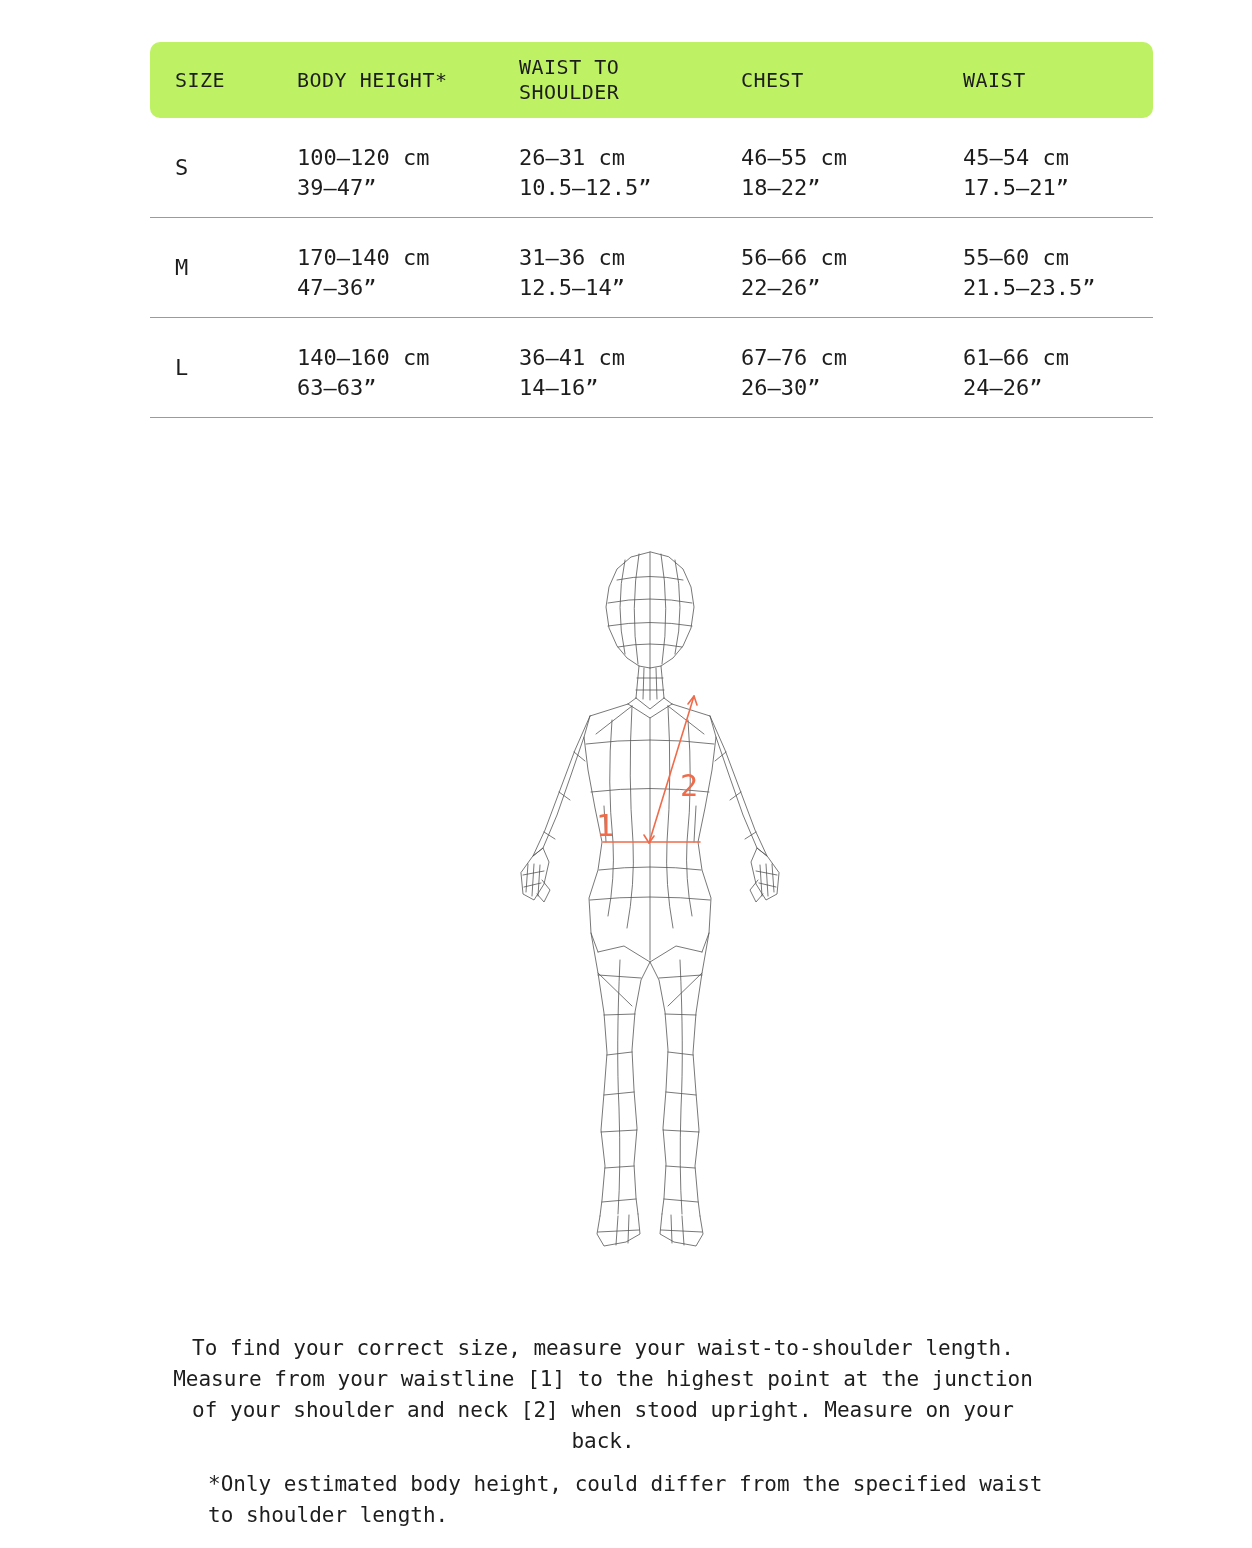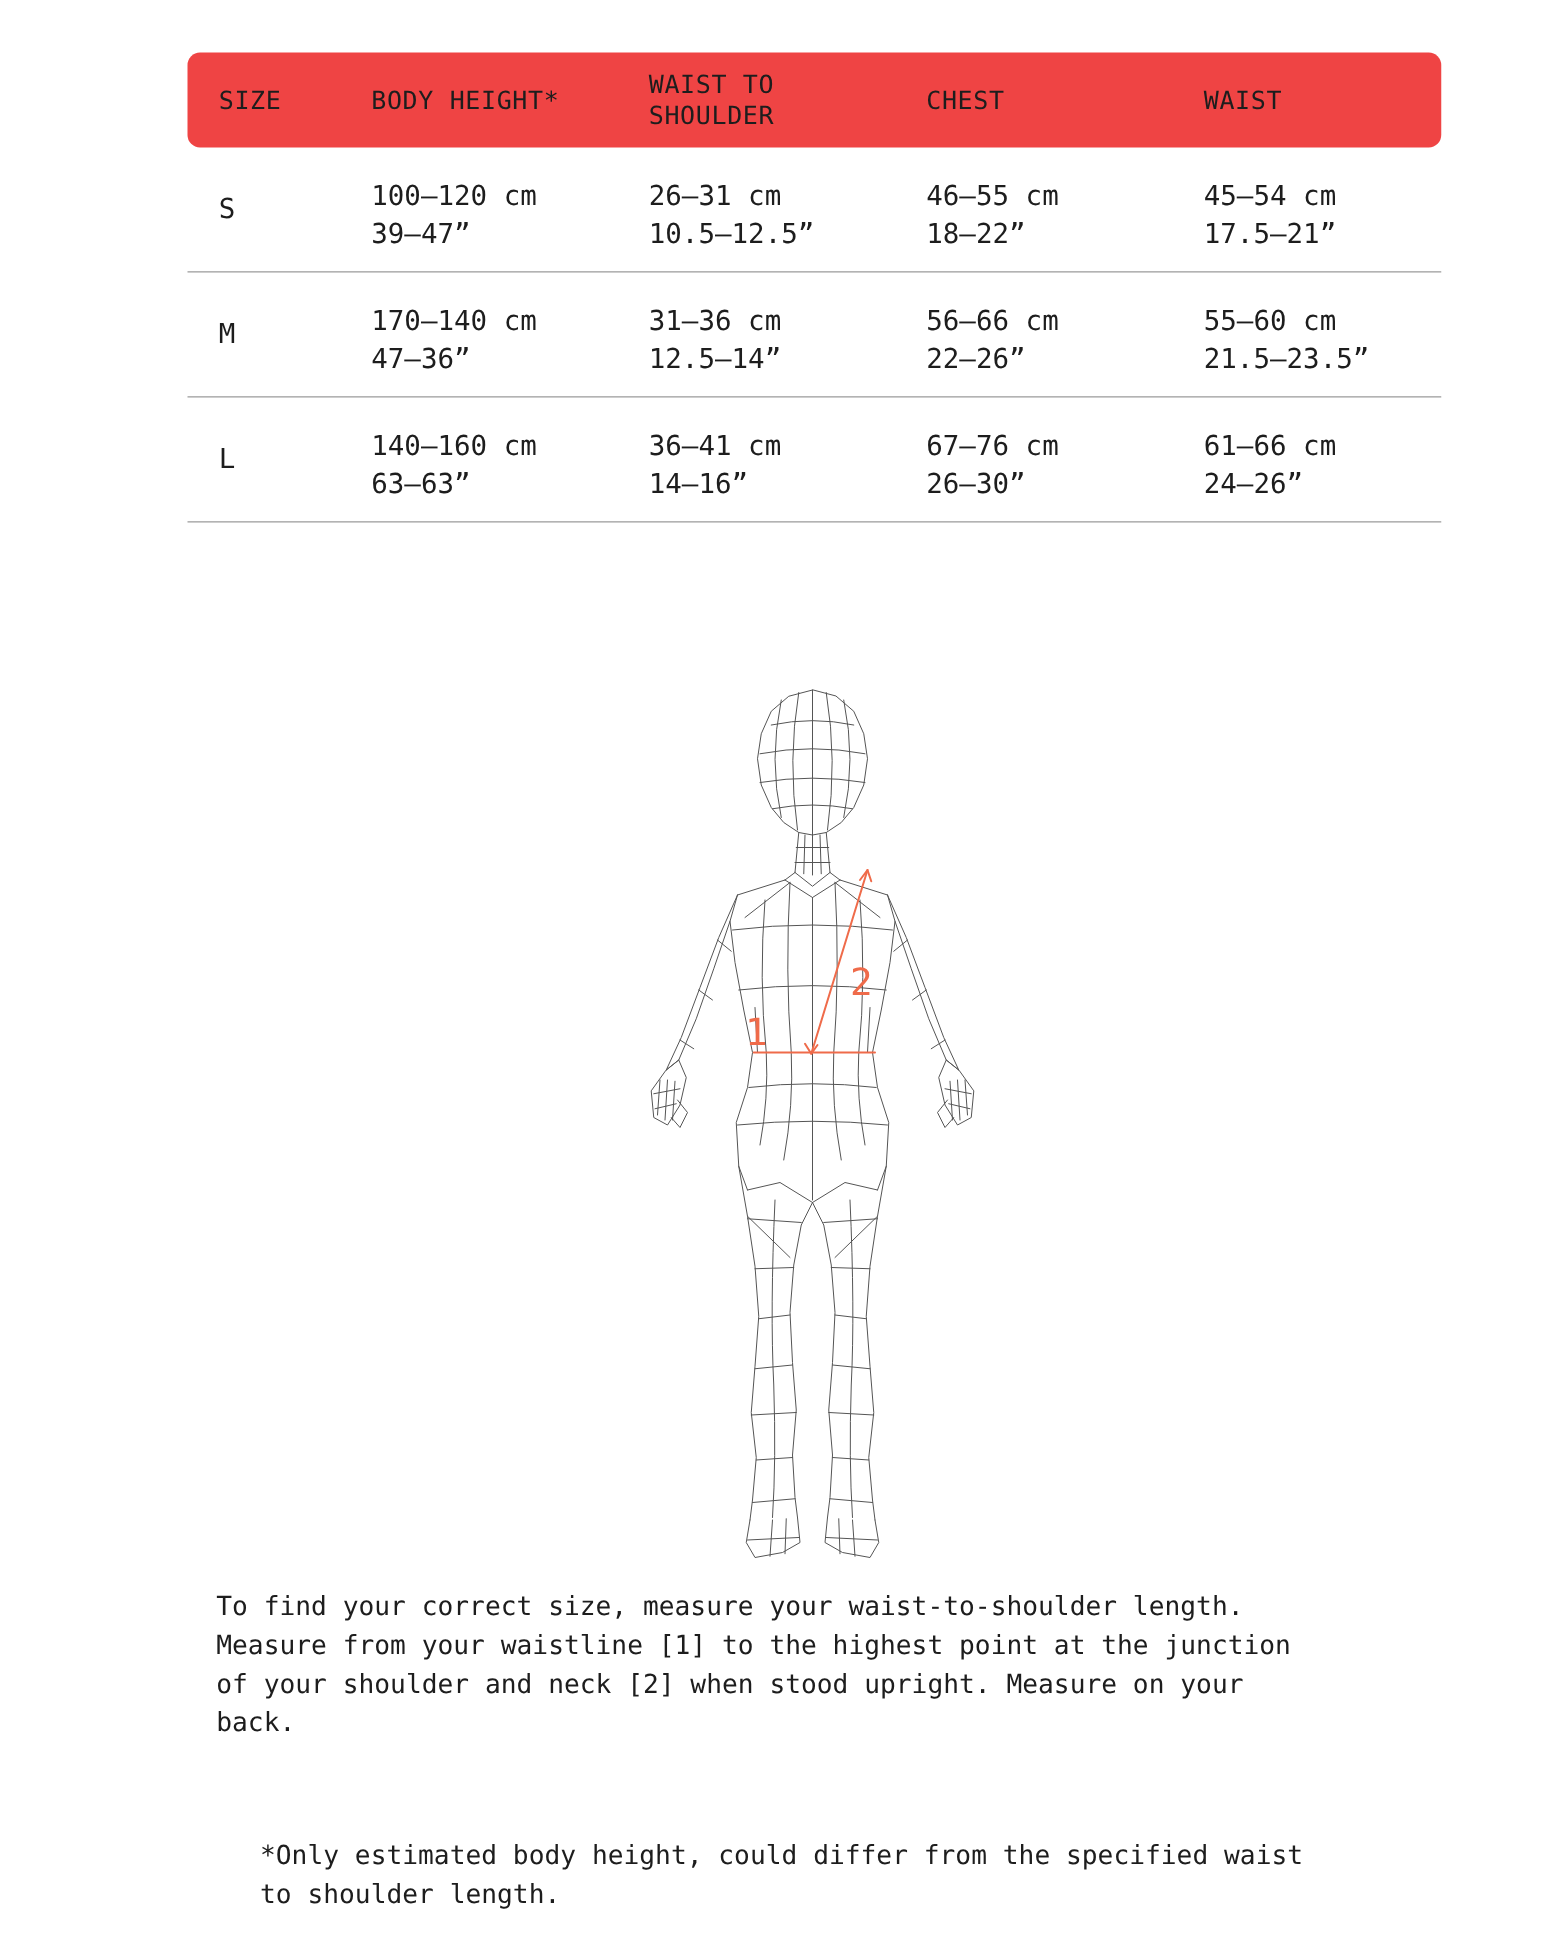--- a/index.html
+++ b/index.html
@@ -9,21 +9,21 @@
     background:#ffffff;
     font-family:"DejaVu Sans Mono","Liberation Mono",monospace;
     color:#1d1d1d;
     overflow:hidden;
   }
   
   .size-table{position:absolute;left:150px;top:42px;width:1003px;}
   .thead{
     display:grid;
     grid-template-columns:122px 222px 222px 222px 1fr;
-    background:#ef4444;
+    background:#bef264;
     border-radius:10px;
     height:76px;
     align-items:center;
     padding-left:25px;
     box-sizing:border-box;
     font-size:20px;
     letter-spacing:.5px;
   }
   .thead .th{padding-right:60px;line-height:25px;}
   .trow{
@@ -34,22 +34,22 @@
     padding-left:25px;
     box-sizing:border-box;
     font-size:22px;
   }
   .trow .size{display:flex;align-items:center;}
   .trow .cell{padding-top:25px;line-height:30px;}
   
   .figure{position:absolute;left:492px;top:548px;width:320px;height:716px;}
   
   .instructions{
-    position:absolute;left:173px;top:1249px;width:860px;
-    font-size:21px;line-height:31px;
+    position:absolute;left:173px;top:1312px;width:860px;
+    font-size:21px;line-height:31px;text-align:center;
   }
   .footnote{
     position:absolute;left:173px;top:1448px;width:860px;
     font-size:21px;line-height:31px;margin-left:35px;
   }
 </style>
 </head>
 <body>
 
 <div class="page">

